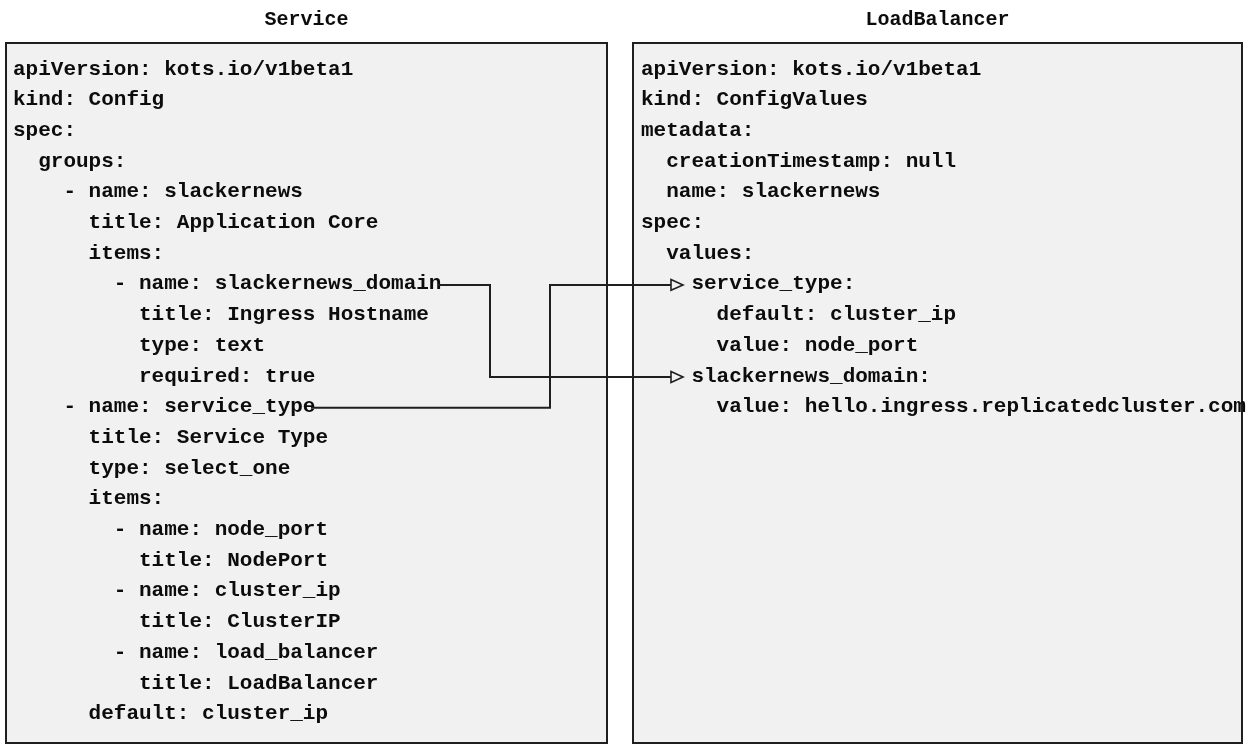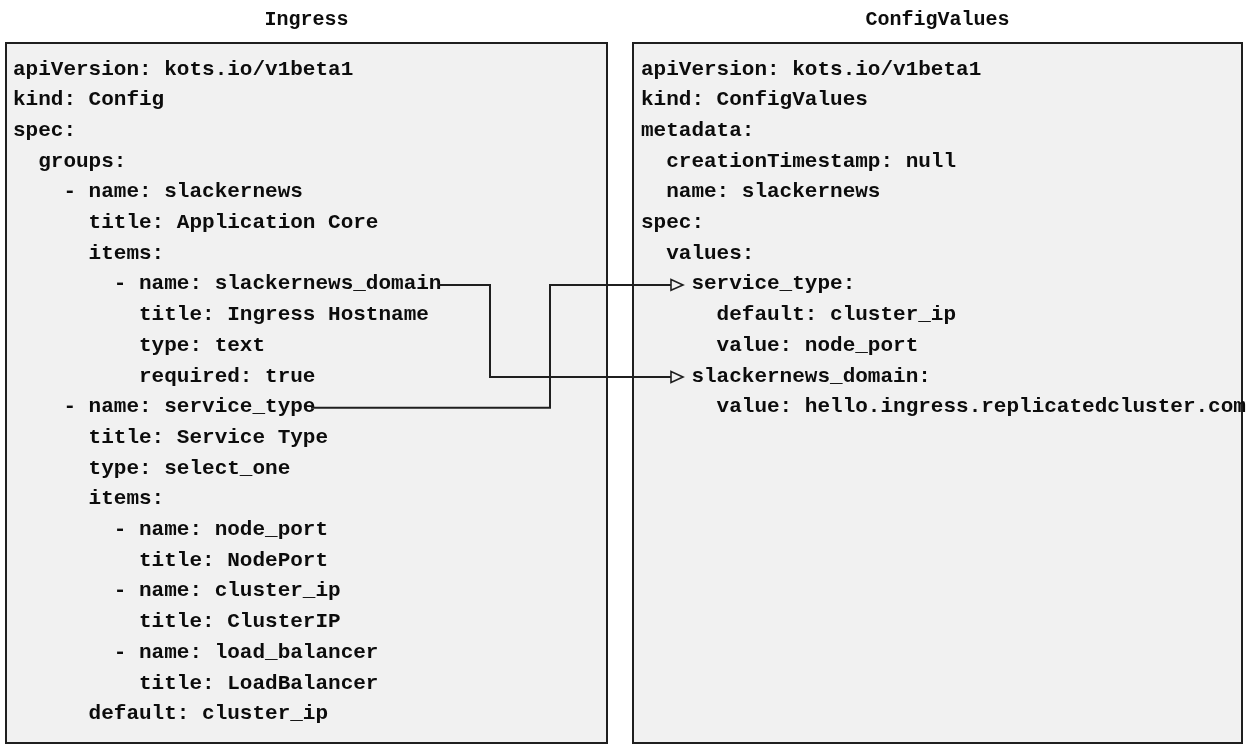--- a/index.html
+++ b/index.html
@@ -53,23 +53,23 @@
   }
   svg.overlay polygon{
     fill:var(--panel-bg);stroke:var(--connector);stroke-width:1.6px;
   }
 </style>
 </head>
 <body>
 
 <div class="canvas">
 
-  <div class="panel-title left">Ingress</div>
+  <div class="panel-title left">Service</div>
 
-  <div class="panel-title right">ConfigValues</div>
+  <div class="panel-title right">LoadBalancer</div>
 
   <div class="panel left">
     <pre>apiVersion: kots.io/v1beta1
 kind: Config
 spec:
   groups:
     - name: slackernews
       title: Application Core
       items:
         - name: slackernews_domain

